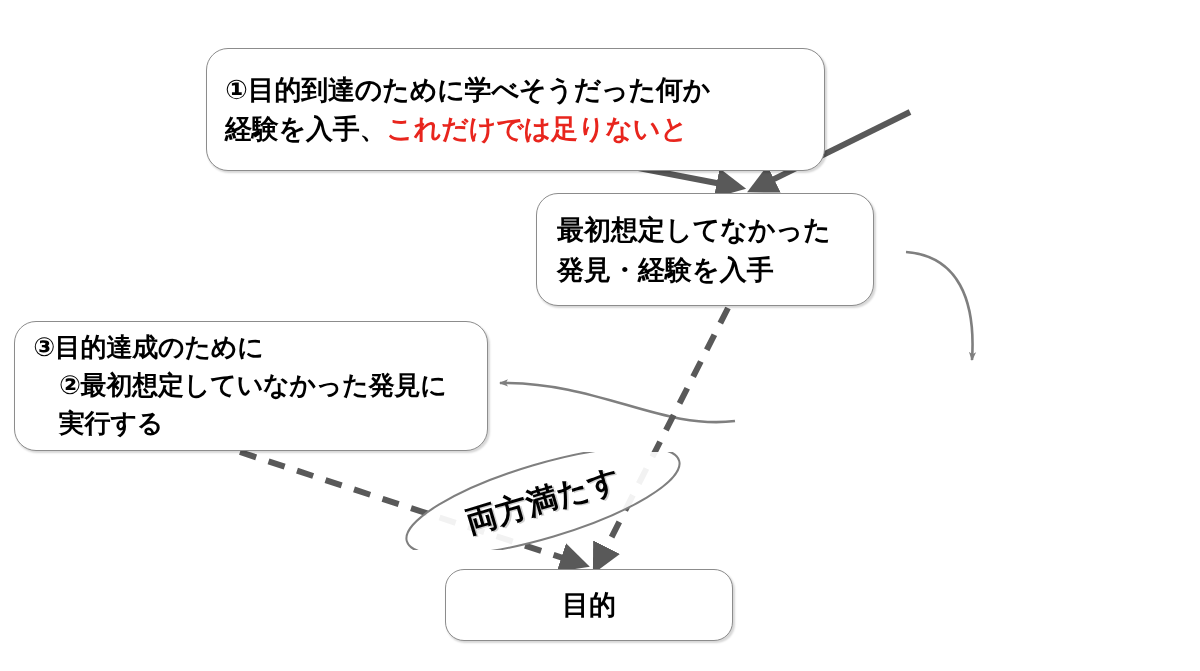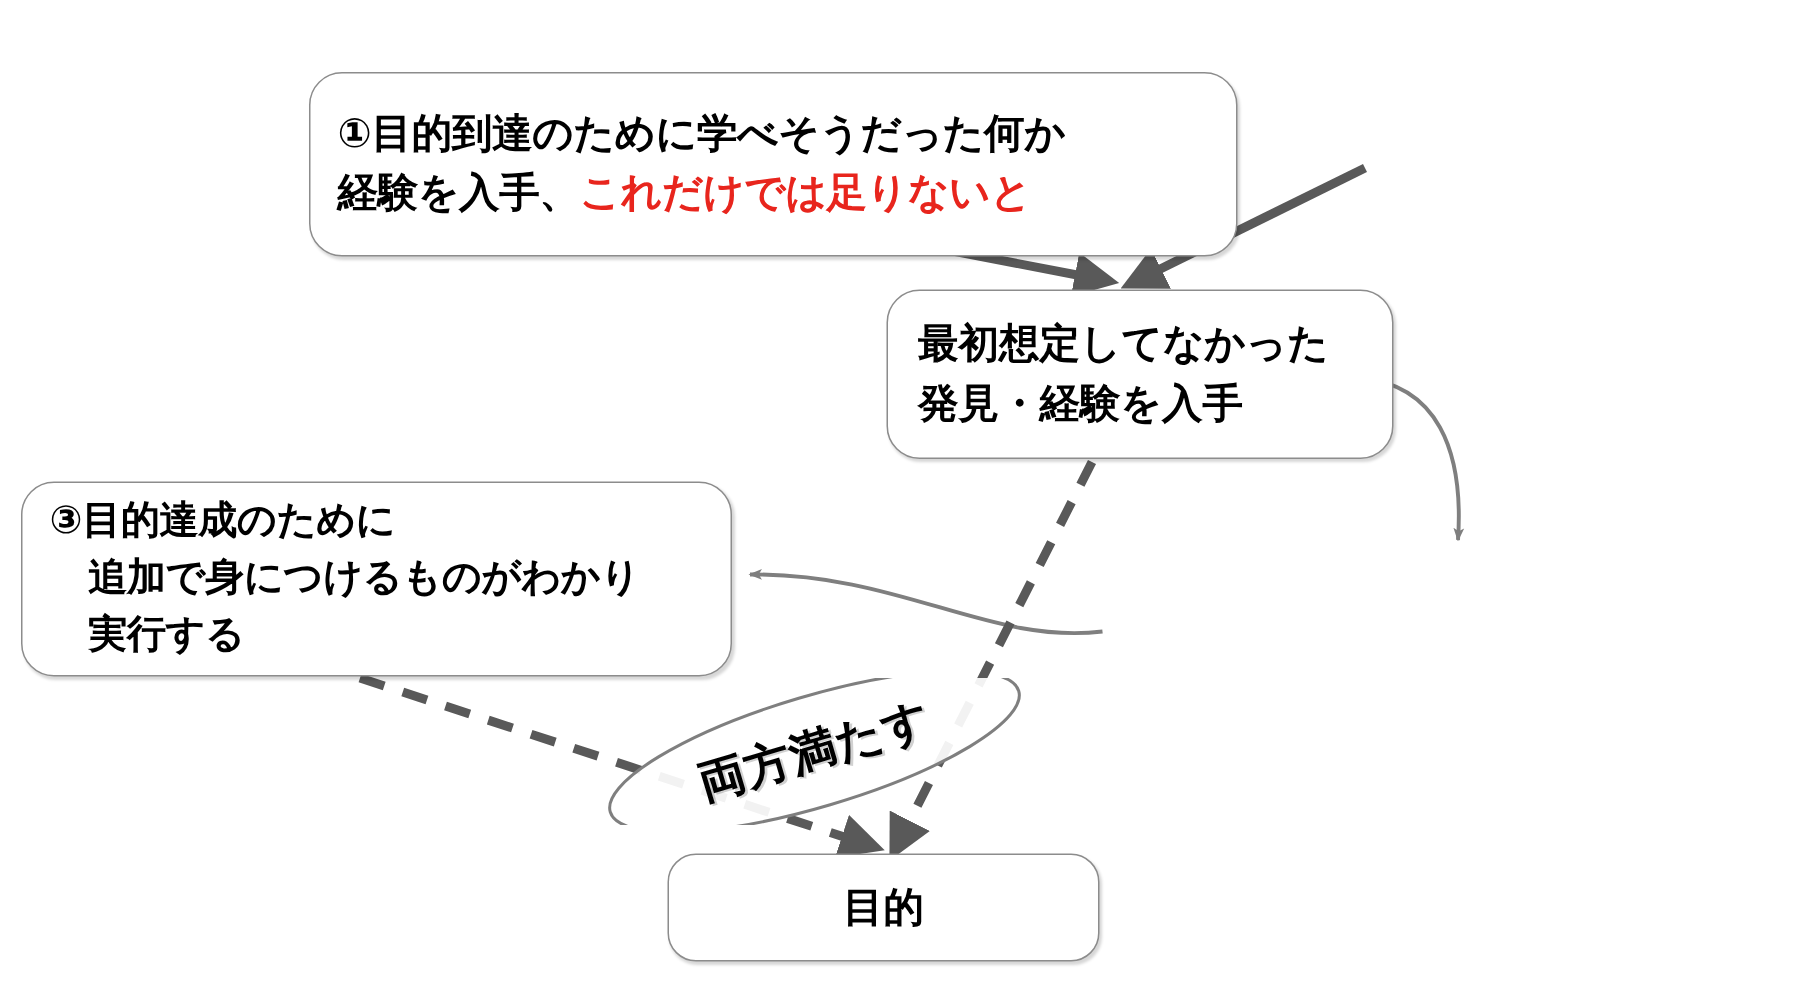--- a/index.html
+++ b/index.html
@@ -57,21 +57,21 @@
   }
   .node-2 {
     left: 830px; top: 17px; width: 336px; height: 94px;
     justify-content: center;
   }
   .node-2 .txt {
     font-size: 27px;
     text-align: center;
   }
   .node-3 {
-    left: 591px; top: 193px; width: 338px; height: 113px;
+    left: 536px; top: 193px; width: 338px; height: 113px;
     padding: 0 20px;
   }
   .node-3 .txt {
     font-size: 27px;
     line-height: 1.45;
   }
   .node-4 {
     left: 14px; top: 321px; width: 474px; height: 130px;
     padding: 0 18px;
   }
@@ -178,21 +178,21 @@
   </div>
 
 
   <div class="node node-3">
     <div class="txt">最初想定してなかった
 発見・経験を入手</div>
   </div>
 
   <div class="node node-4">
     <div class="txt">③目的達成のために
-　追加で身につけるものがわかり
+　②最初想定していなかった発見に
 　実行する</div>
   </div>
 
   <div class="node node-5">
     <div class="txt">目的</div>
   </div>
 
 
   <div id="ellipse-group">
     <svg class="ellipse-shape" viewBox="0 0 290 98" width="290" height="98" xmlns="http://www.w3.org/2000/svg">

